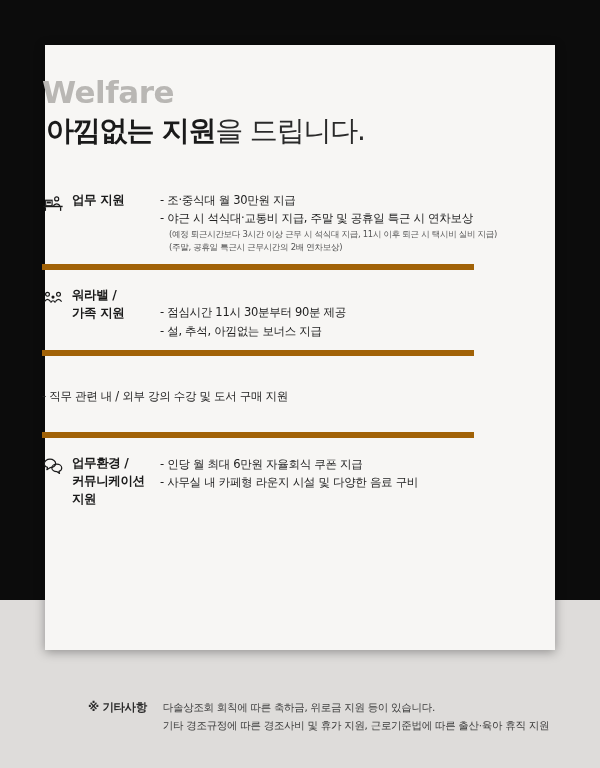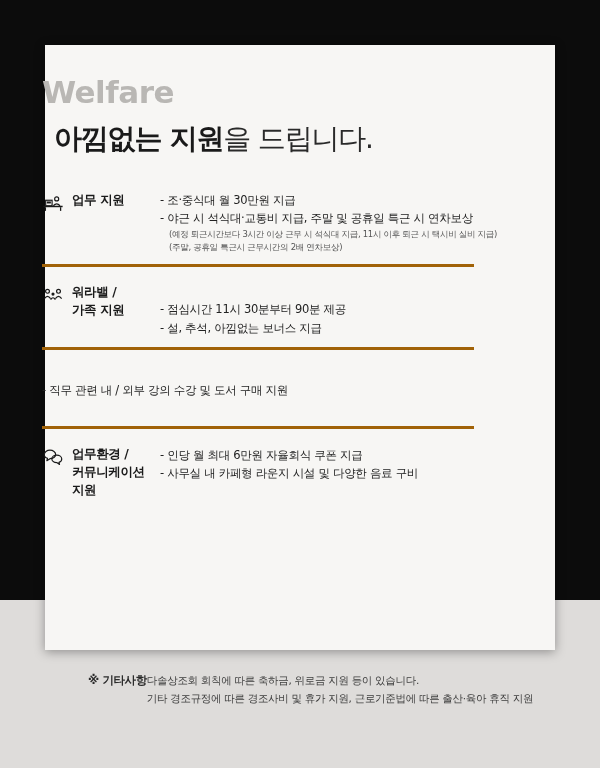--- a/index.html
+++ b/index.html
@@ -49,37 +49,37 @@
     letter-spacing: -0.5px;
     line-height: 1.1;
     margin: 0 0 4px 0;
   }
   .title-ko {
     font-size: 28px;
     font-weight: bold;
     color: #1a1a1a;
     letter-spacing: -1.2px;
     line-height: 1.25;
-    margin: 12px;
+    margin: 4px;
   }
   .title-ko .light {
     font-weight: normal;
     color: #2a2a2a;
   }
 
   .rows {
     position: absolute;
     left: 42px;
     top: 185px;
     width: 432px;
   }
   .row {
     display: flex;
     align-items: flex-start;
-    border-top: 3px solid #a16207;
+    border-top: 6px solid #a16207;
     padding: 14px 0 10px 0;
   }
   .row.first {
     border-top: none;
     padding-top: 4px;
   }
   .row-label {
     width: 118px;
     flex: 0 0 118px;
     display: flex;
@@ -121,24 +121,25 @@
     white-space: nowrap;
   }
   .row-mid .row-body { padding-top: 3px; margin-top: 16px; }
   .row-learn { min-height: 52px; align-items: center; }
   .row-learn .row-body { padding-top: 0; }
   .row-env .row-body { padding-top: 3px; }
 
   .footer {
     position: absolute;
     left: 88px;
-    top: 672px;
+    top: 699px;
     width: 440px;
     display: flex;
     align-items: flex-start;
+    gap: 16px;
   }
   .footer-label {
     font-size: 11.5px;
     font-weight: bold;
     color: #2b2b2b;
     letter-spacing: -0.4px;
     white-space: nowrap;
     flex: 0 0 auto;
     padding-top: 1px;
   }

